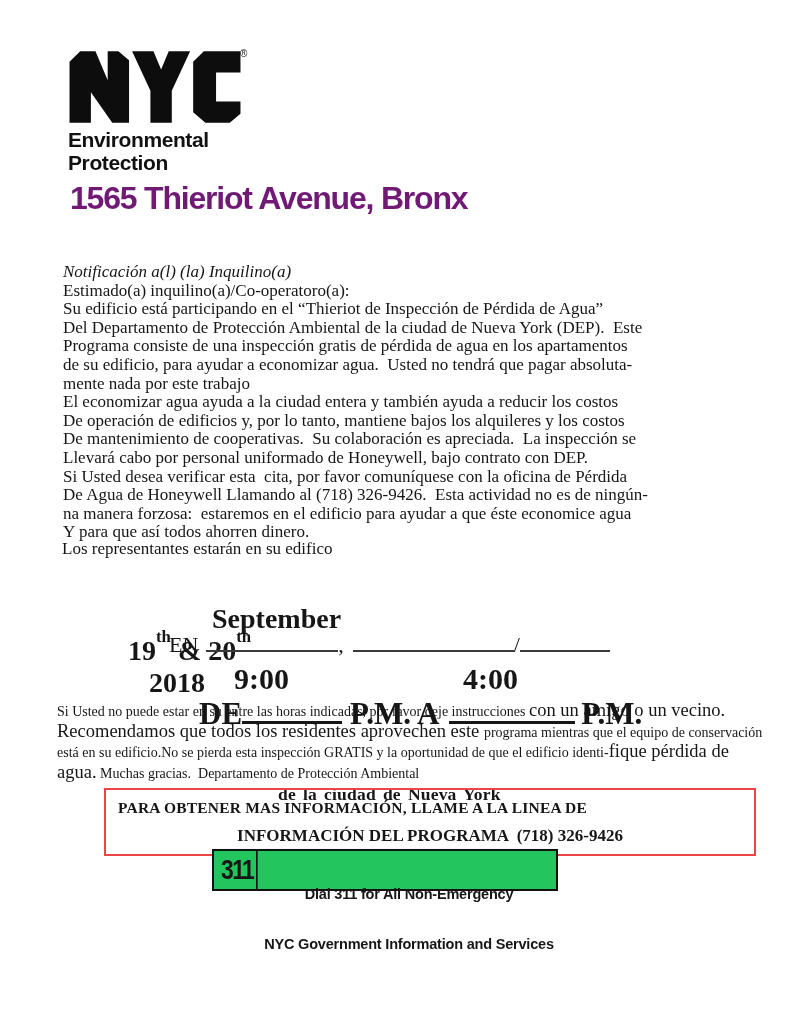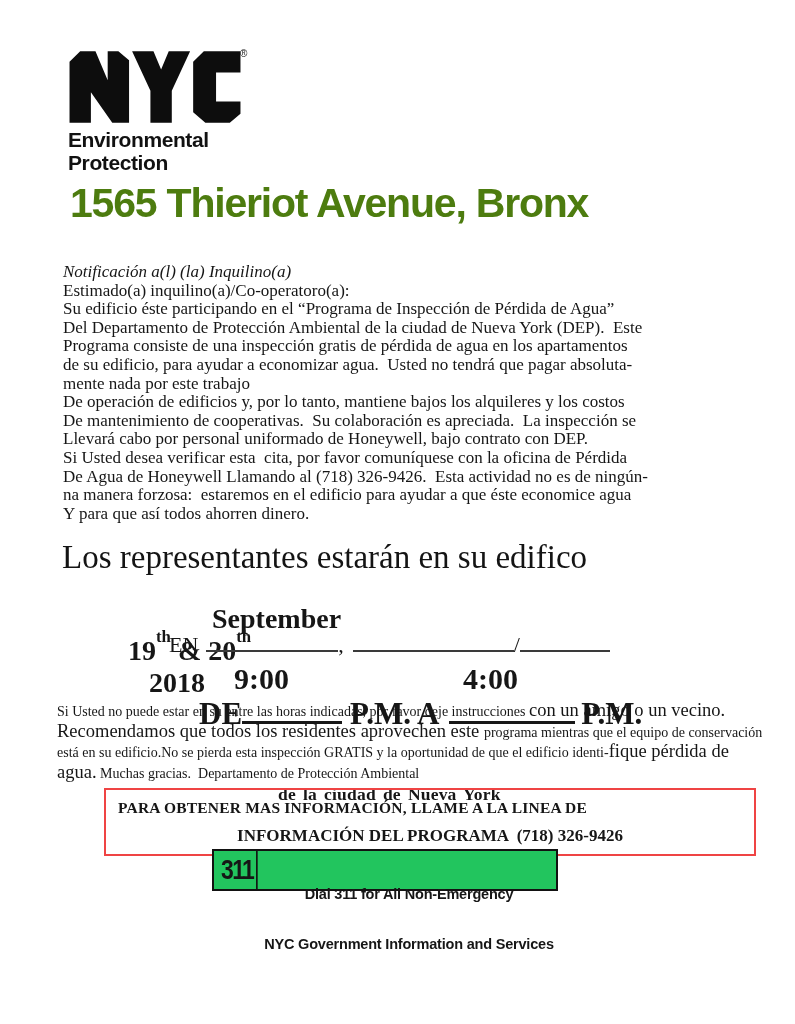--- a/index.html
+++ b/index.html
@@ -13,28 +13,28 @@
   .nyc-svg { display:block; width:174px; height:78px; }
   .reg-mark { position:absolute; left:172px; top:0; font-size:10px; font-family:"Liberation Sans",sans-serif; }
   .dept {
     margin-top:3px; font-family:"Liberation Sans",sans-serif;
     font-weight:bold; font-size:21px; line-height:22.5px; letter-spacing:-0.4px; color:#111;
   }
   
   .page-title {
     position:absolute; left:70px; top:180px;
     font-family:"Liberation Sans",sans-serif; font-weight:bold;
-    font-size:41px; letter-spacing:-1.2px; color:#4d7c0f; white-space:pre;
+    font-size:32px; letter-spacing:-1.2px; color:#701a75; white-space:pre;
   }
   
   .notice { position:absolute; left:63px; top:263px; }
   .bline { font-size:17px; line-height:18.6px; white-space:pre; }
   .bline.italic { font-style:italic; }
   
-  .reps-line { position:absolute; left:62px; top:539px; font-size:33px; white-space:pre; color:#141414; }
+  .reps-line { position:absolute; left:62px; top:539px; font-size:17px; white-space:pre; color:#141414; }
   .date-row { position:absolute; left:63px; top:571px; font-weight:bold; font-size:28px; white-space:pre; }
   .date-row .month { margin-left:121px; }
   .date-row .days  { margin-left:37px; }
   .date-row .year  { margin-left:58px; }
   .date-row sup { font-size:60%; position:relative; top:-0.45em; }
   .en-row { position:absolute; left:63px; top:604px; font-size:22px; white-space:pre; }
   .en-row .en-label { margin-left:84px; }
   .blank { display:inline-block; border-bottom:2px solid #3a3a3a; height:20px; vertical-align:baseline; }
   .blank.b1 { width:132px; margin-left:8px; }
   .blank.b2 { width:161px; margin-left:9px; }
@@ -95,25 +95,26 @@
       <div>Environmental</div>
       <div>Protection</div>
     </div>
   </div>
 
   <div class="page-title">1565 Thieriot Avenue, Bronx</div>
 
   <div class="notice">
     <div class="bline italic">Notificación a(l) (la) Inquilino(a)</div>
     <div class="bline">Estimado(a) inquilino(a)/Co-operatoro(a):</div>
-    <div class="bline">Su edificio éste participando en el “Programa de Inspección de Pérdida de Agua”</div>
+    <div class="bline">Su edificio está participando en el “Thieriot de Inspección de Pérdida de Agua”</div>
     <div class="bline">Del Departamento de Protección Ambiental de la ciudad de Nueva York (DEP).  Este</div>
     <div class="bline">Programa consiste de una inspección gratis de pérdida de agua en los apartamentos</div>
     <div class="bline">de su edificio, para ayudar a economizar agua.  Usted no tendrá que pagar absoluta-</div>
     <div class="bline">mente nada por este trabajo</div>
+    <div class="bline">El economizar agua ayuda a la ciudad entera y también ayuda a reducir los costos</div>
     <div class="bline">De operación de edificios y, por lo tanto, mantiene bajos los alquileres y los costos</div>
     <div class="bline">De mantenimiento de cooperativas.  Su colaboración es apreciada.  La inspección se</div>
     <div class="bline">Llevará cabo por personal uniformado de Honeywell, bajo contrato con DEP.</div>
     <div class="bline">Si Usted desea verificar esta  cita, por favor comuníquese con la oficina de Pérdida</div>
     <div class="bline">De Agua de Honeywell Llamando al (718) 326-9426.  Esta actividad no es de ningún-</div>
     <div class="bline">na manera forzosa:  estaremos en el edificio para ayudar a que éste economice agua</div>
     <div class="bline">Y para que así todos ahorren dinero.</div>
   </div>
 
   <div class="reps-line">Los representantes estarán en su edifico</div>

